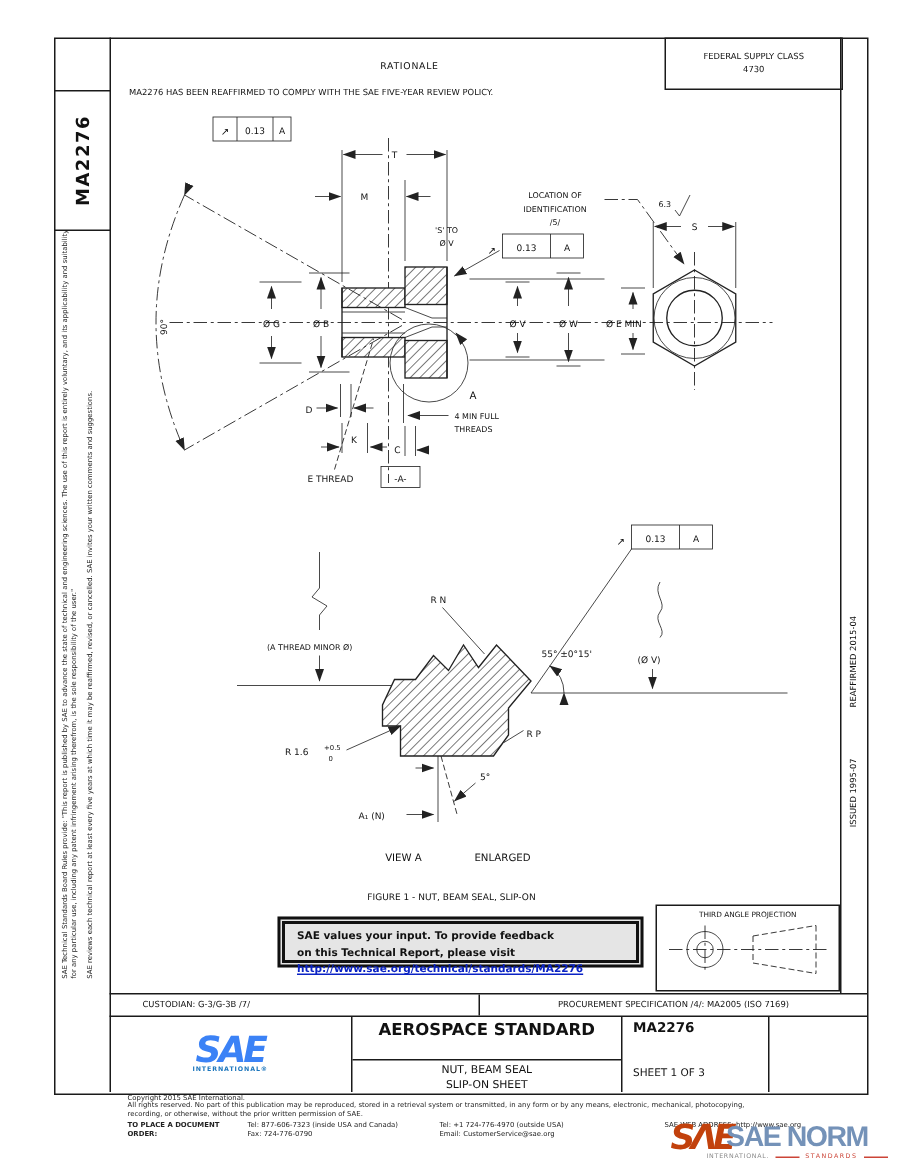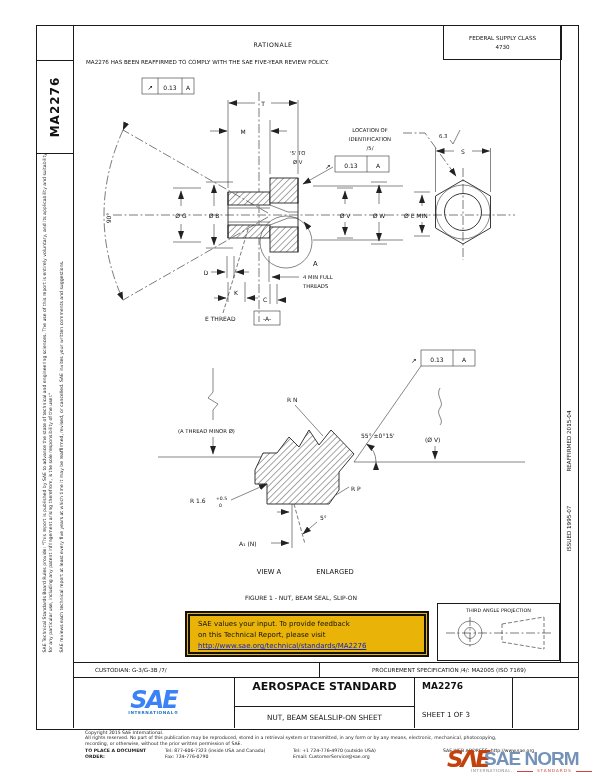--- a/index.html
+++ b/index.html
@@ -24,41 +24,41 @@
   .rationale-title{left:73px;top:41px;width:400px;text-align:center;font-size:6.2px;letter-spacing:.5px;}
   .rationale-text{left:86px;top:59px;font-size:5.6px;}
   
   text{font-family:"DejaVu Sans",sans-serif;fill:#111;}
   .ln{stroke:#222;stroke-width:.9;fill:none;}
   .thin{stroke-width:.55;}
   .cl{stroke-dasharray:9 2.5 2 2.5;stroke-width:.6;}
   .dsh{stroke-dasharray:4 2;stroke-width:.6;}
   .f5{font-size:5.3px;} .f6{font-size:6px;} .f7{font-size:6.8px;} .f45{font-size:4.6px;}
   
-  .feedback-box{left:185px;top:611px;width:244px;height:46px;border:5px double #111;background:#eab308;
-                padding:3px 8px;box-sizing:border-box;font-size:7px;font-weight:normal;line-height:1.6;}
+  .feedback-box{left:185px;top:611px;width:244px;height:34px;border:5px double #111;background:#e5e5e5;
+                padding:3px 8px;box-sizing:border-box;font-size:7px;font-weight:bold;line-height:1.6;}
   .feedback-box a{color:#0b23c4;text-decoration:underline;cursor:pointer;text-align:center;}
   .proj-box{left:437px;top:603px;width:123px;height:58px;border:1.5px solid #1a1a1a;box-sizing:border-box;text-align:center;}
   .proj-title{font-size:4.9px;margin-top:3px;}
   
   .cust-row{left:73px;top:662px;width:505px;height:16px;border-top:1px solid #1a1a1a;border-bottom:1px solid #1a1a1a;
             display:flex;box-sizing:border-box;font-size:5.6px;}
   .cust-cell{display:flex;align-items:center;}
   .cust-left{width:247px;border-right:1px solid #1a1a1a;padding-left:22px;box-sizing:border-box;}
   .cust-right{flex:1;justify-content:center;}
   
   .title-block{left:73px;top:678px;width:505px;height:50px;display:flex;box-sizing:border-box;}
   .tb-cell{border-right:1px solid #1a1a1a;box-sizing:border-box;height:100%;}
   .tb-logo{width:162px;display:flex;flex-direction:column;align-items:center;justify-content:center;}
   .sae-logo-text{font-size:24px;font-weight:bold;font-style:italic;color:#3b82f6;letter-spacing:-2px;line-height:.8;
                  font-family:"DejaVu Sans",sans-serif;}
   .sae-logo-sub{font-size:4.2px;color:#1b75bc;font-weight:bold;letter-spacing:.6px;}
   .tb-center{width:180px;display:flex;flex-direction:column;}
   .tb-std{font-weight:bold;font-size:11px;text-align:center;border-bottom:1px solid #1a1a1a;padding:2px 0 13px;}
-  .tb-title{flex:1;display:flex;align-items:center;justify-content:center;font-size:7.2px;line-height:1.35;}
+  .tb-title{flex:1;display:flex;flex-direction:column;align-items:center;justify-content:center;font-size:7.2px;line-height:1.35;}
   .tb-num{width:98px;padding:3px 0 0 7px;}
   .tb-num .num{font-weight:bold;font-size:9px;}
   .tb-num .sheet{font-size:7px;margin-top:20px;}
   .tb-rev{flex:1;border-right:none;}
   
   .footer{left:85px;top:730px;width:492px;font-size:4.6px;line-height:1.18;color:#222;}
   .order-row{display:flex;margin-top:2px;}
   .order-label{font-weight:bold;width:80px;}
   .order-col{width:128px;}
   .order-col2{width:150px;}

